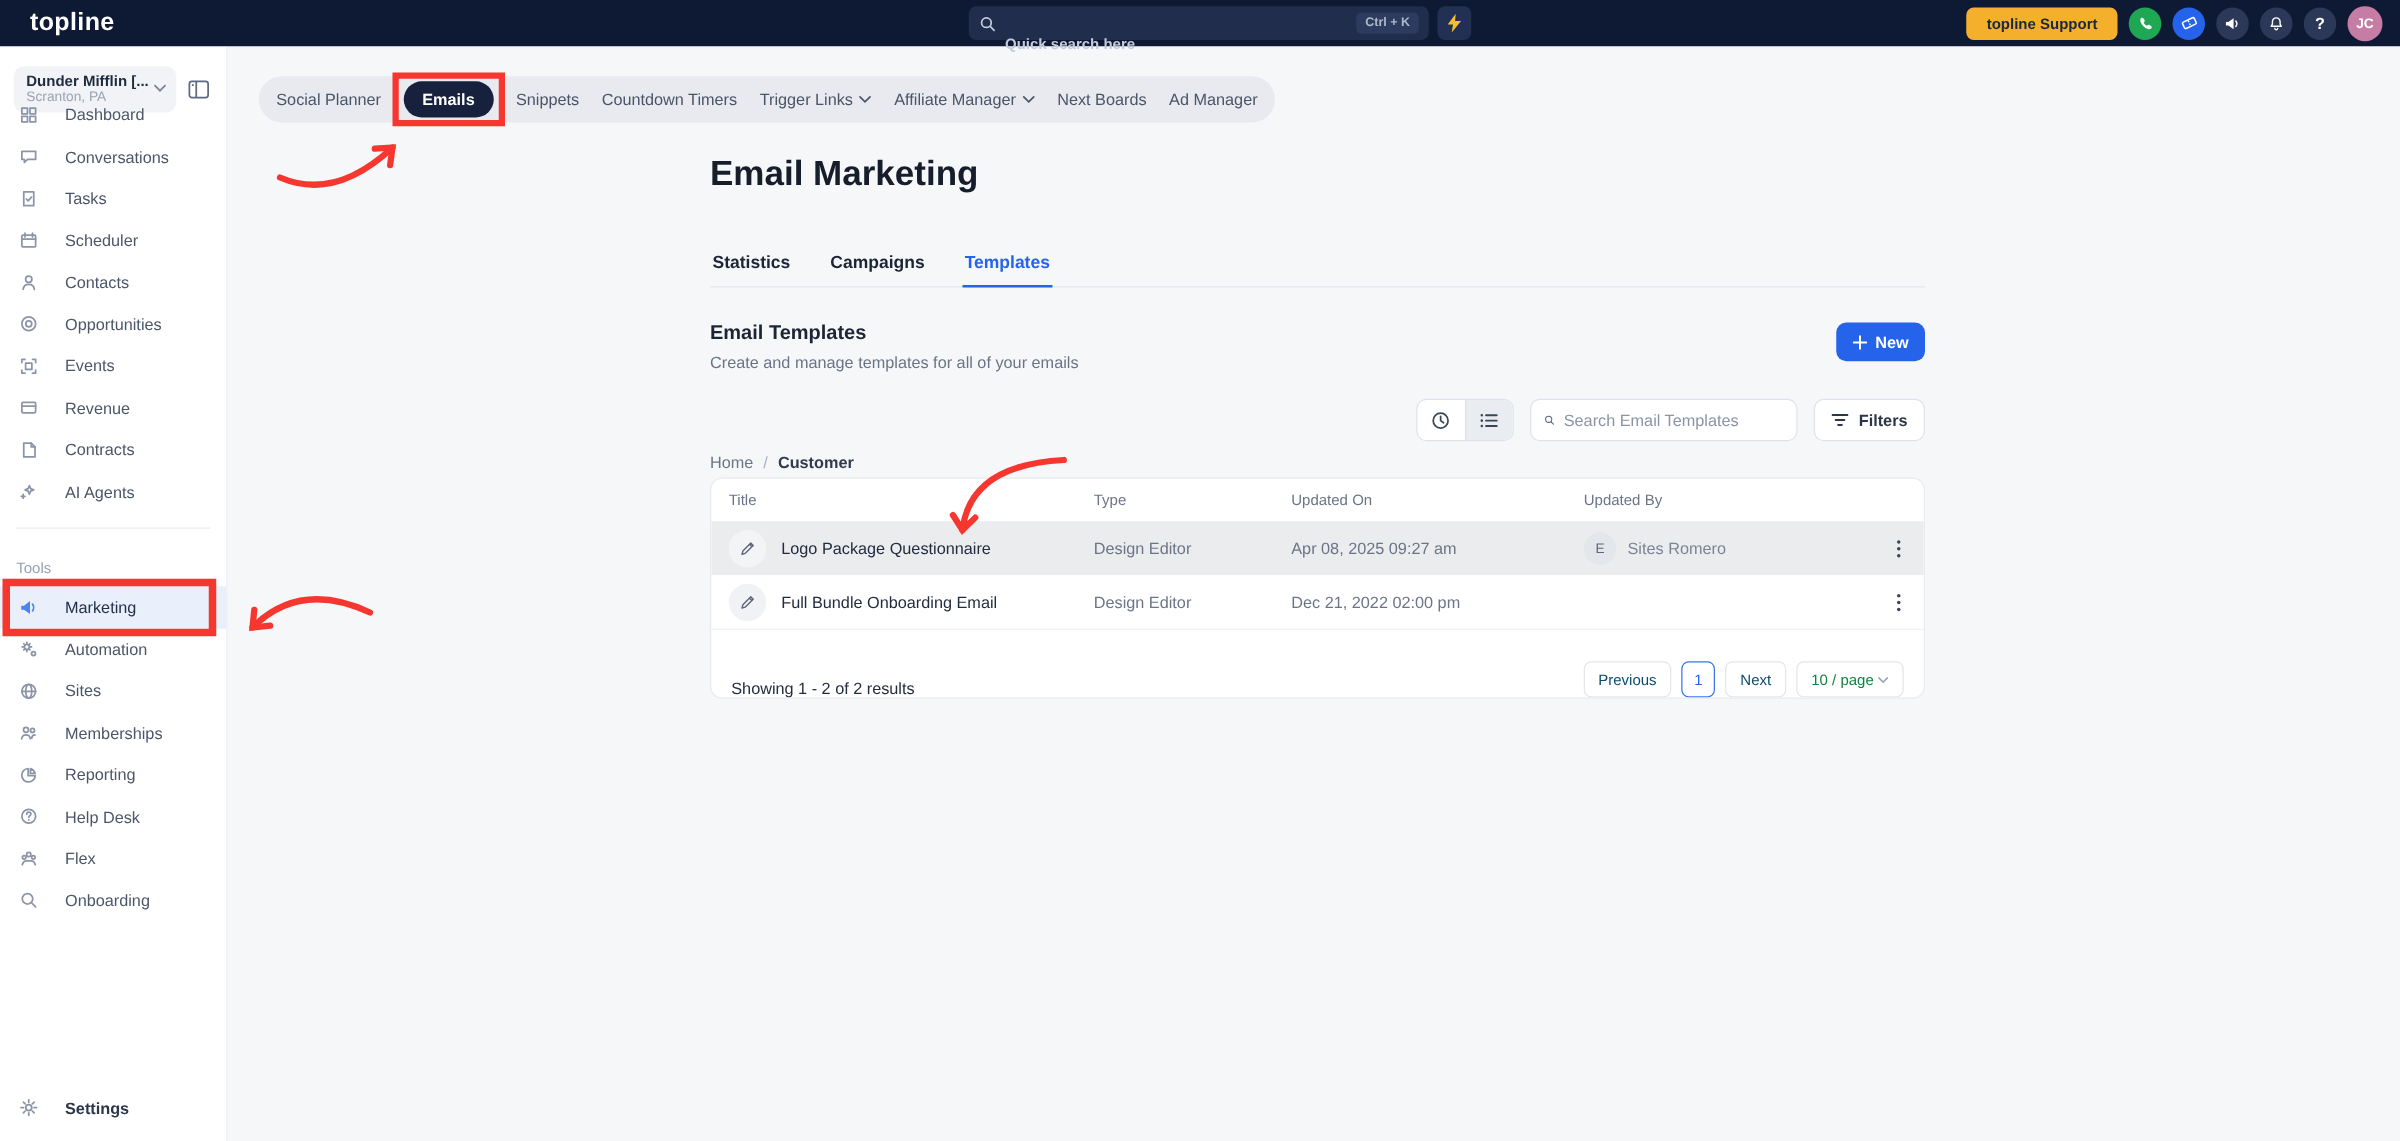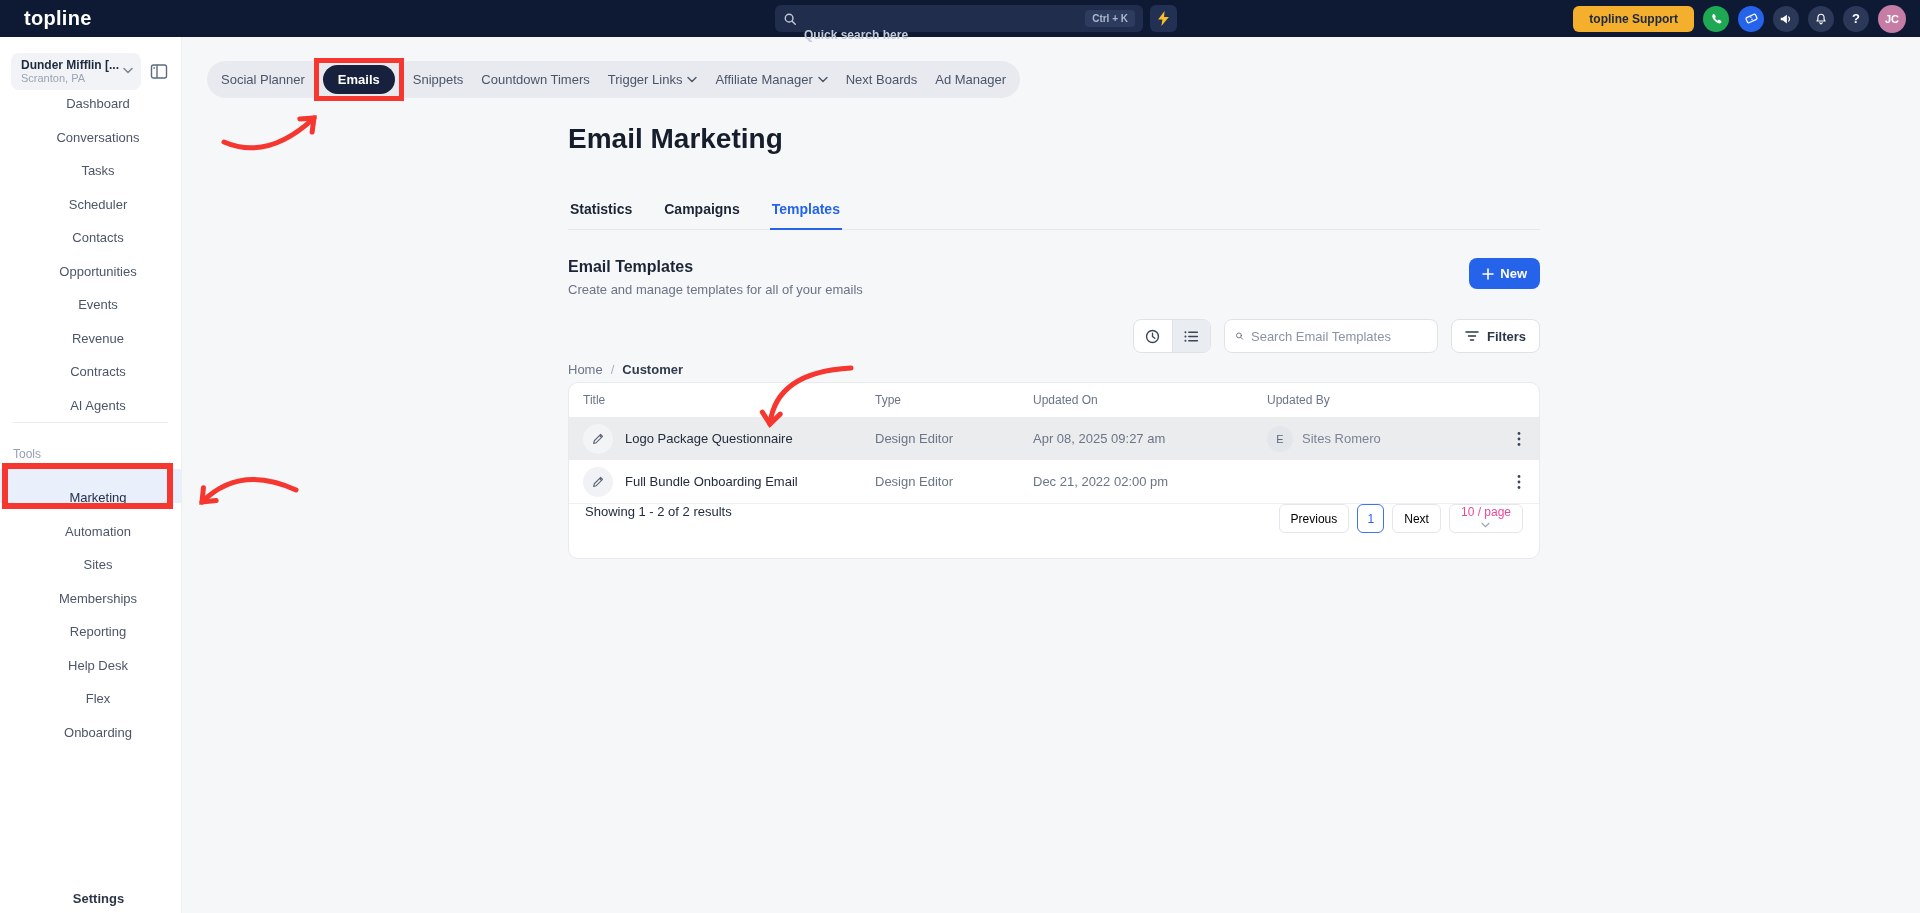--- a/index.html
+++ b/index.html
@@ -34,21 +34,21 @@
   .account { position:absolute; left:11px; top:16px; width:130px; height:37px; background:#f1f3f6;
     border-radius:8px; padding:5px 8px 0 10px; cursor:pointer; }
   .acc-name { font-size:12px; font-weight:bold; color:#1e2a3d; white-space:nowrap; }
   .acc-loc  { font-size:11px; color:#9aa4b4; }
   .acc-chev { position:absolute; right:8px; top:14px; }
   .collapse-btn { position:absolute; left:150px; top:26px; cursor:pointer; }
   .sec-label { font-size:12px; color:#97a1b3; padding-left:13px; }
   .apps-label { margin-top:16px; }
   .slist { margin-top:8px; }
   .sitem { height:33.5px; display:flex; align-items:center; gap:21px; padding-left:15px;
-    font-size:13px; color:#4c5668; cursor:pointer; position:relative;flex-direction:column; }
+    font-size:13px; color:#4c5668; cursor:pointer; position:relative; }
   .sdivider { border-top:1px solid #e8eaef; margin:12px 13px 0 13px; }
   .tools-label { margin-top:24px; }
   .sitem.active { background:#e9f0fc; color:#22304a; }
   .settings-item { position:absolute; left:0; bottom:10px; width:182px; }
   .settings-item .sitem { color:#2c3648; font-weight:bold; }
 
   
   .main { position:absolute; left:182px; top:37px; width:1738px; height:876px; background:#f6f7f9; }
   .navpills { position:absolute; left:25px; top:24px; height:37px; background:#e8eaef; border-radius:19px;
     display:flex; align-items:center; padding:0 14px; gap:18px; }
@@ -88,27 +88,27 @@
   .tdata { height:43px; font-size:13px; }
   .tdata.alt { background:#ebecee; }
   .cell-title { display:flex; align-items:center; gap:12px; color:#222c3e; }
   .pencil-badge { width:30px; height:30px; border-radius:50%; background:#f1f2f5; display:flex; align-items:center; justify-content:center; }
   .tdata.alt .pencil-badge { background:#f3f4f6; }
   .cell-muted { color:#6b7587; }
   .cell-by { display:flex; align-items:center; gap:9px; color:#7b8496; }
   .mini-avatar { width:26px; height:26px; border-radius:50%; background:#e3e6ea; color:#5e6878;
     font-size:11px; display:flex; align-items:center; justify-content:center; }
   .kebab { justify-self:end; cursor:pointer; padding:4px; }
-  .tfooter { height:55px; border-top:1px solid #eef0f3; display:flex; align-items:flex-start; justify-content:space-between; padding:0 16px; }
+  .tfooter { height:55px; border-top:1px solid #eef0f3; display:flex; align-items:flex-end; justify-content:space-between; padding:0 16px; }
   .summary { font-size:13px; color:#232d3f; }
   .pager { display:flex; align-items:center; gap:8px; }
   .pg-btn { height:29px; background:#fff; border:1px solid #e3e6ea; border-radius:6px; padding:0 11px;
-    font-size:12px; color:#000000; font-family:inherit; display:flex; align-items:center; }
+    font-size:12px; color:#0c4a6e; font-family:inherit; display:flex; align-items:center; }
   .pg-page { width:27px; justify-content:center; border:1px solid #3b74ec; color:#2563eb; padding:0; }
-  .pg-size { color:#ec4899; gap:3px; cursor:pointer;flex-direction:column; }
+  .pg-size { color:#15803d; gap:3px; cursor:pointer; }
 
   
   .ann-box { position:absolute; border:5px solid #f5372f; pointer-events:none; z-index:40; }
   .ann-box-emails { inset:-7px -9px; }
   .ann-box-marketing { top:-6px; bottom:-6px; left:2px; right:8px; border-width:6px; }
   .ann-svg { position:absolute; left:0; top:0; width:1920px; height:913px; pointer-events:none; z-index:50; }
 </style>
 </head>
 <body>
 

